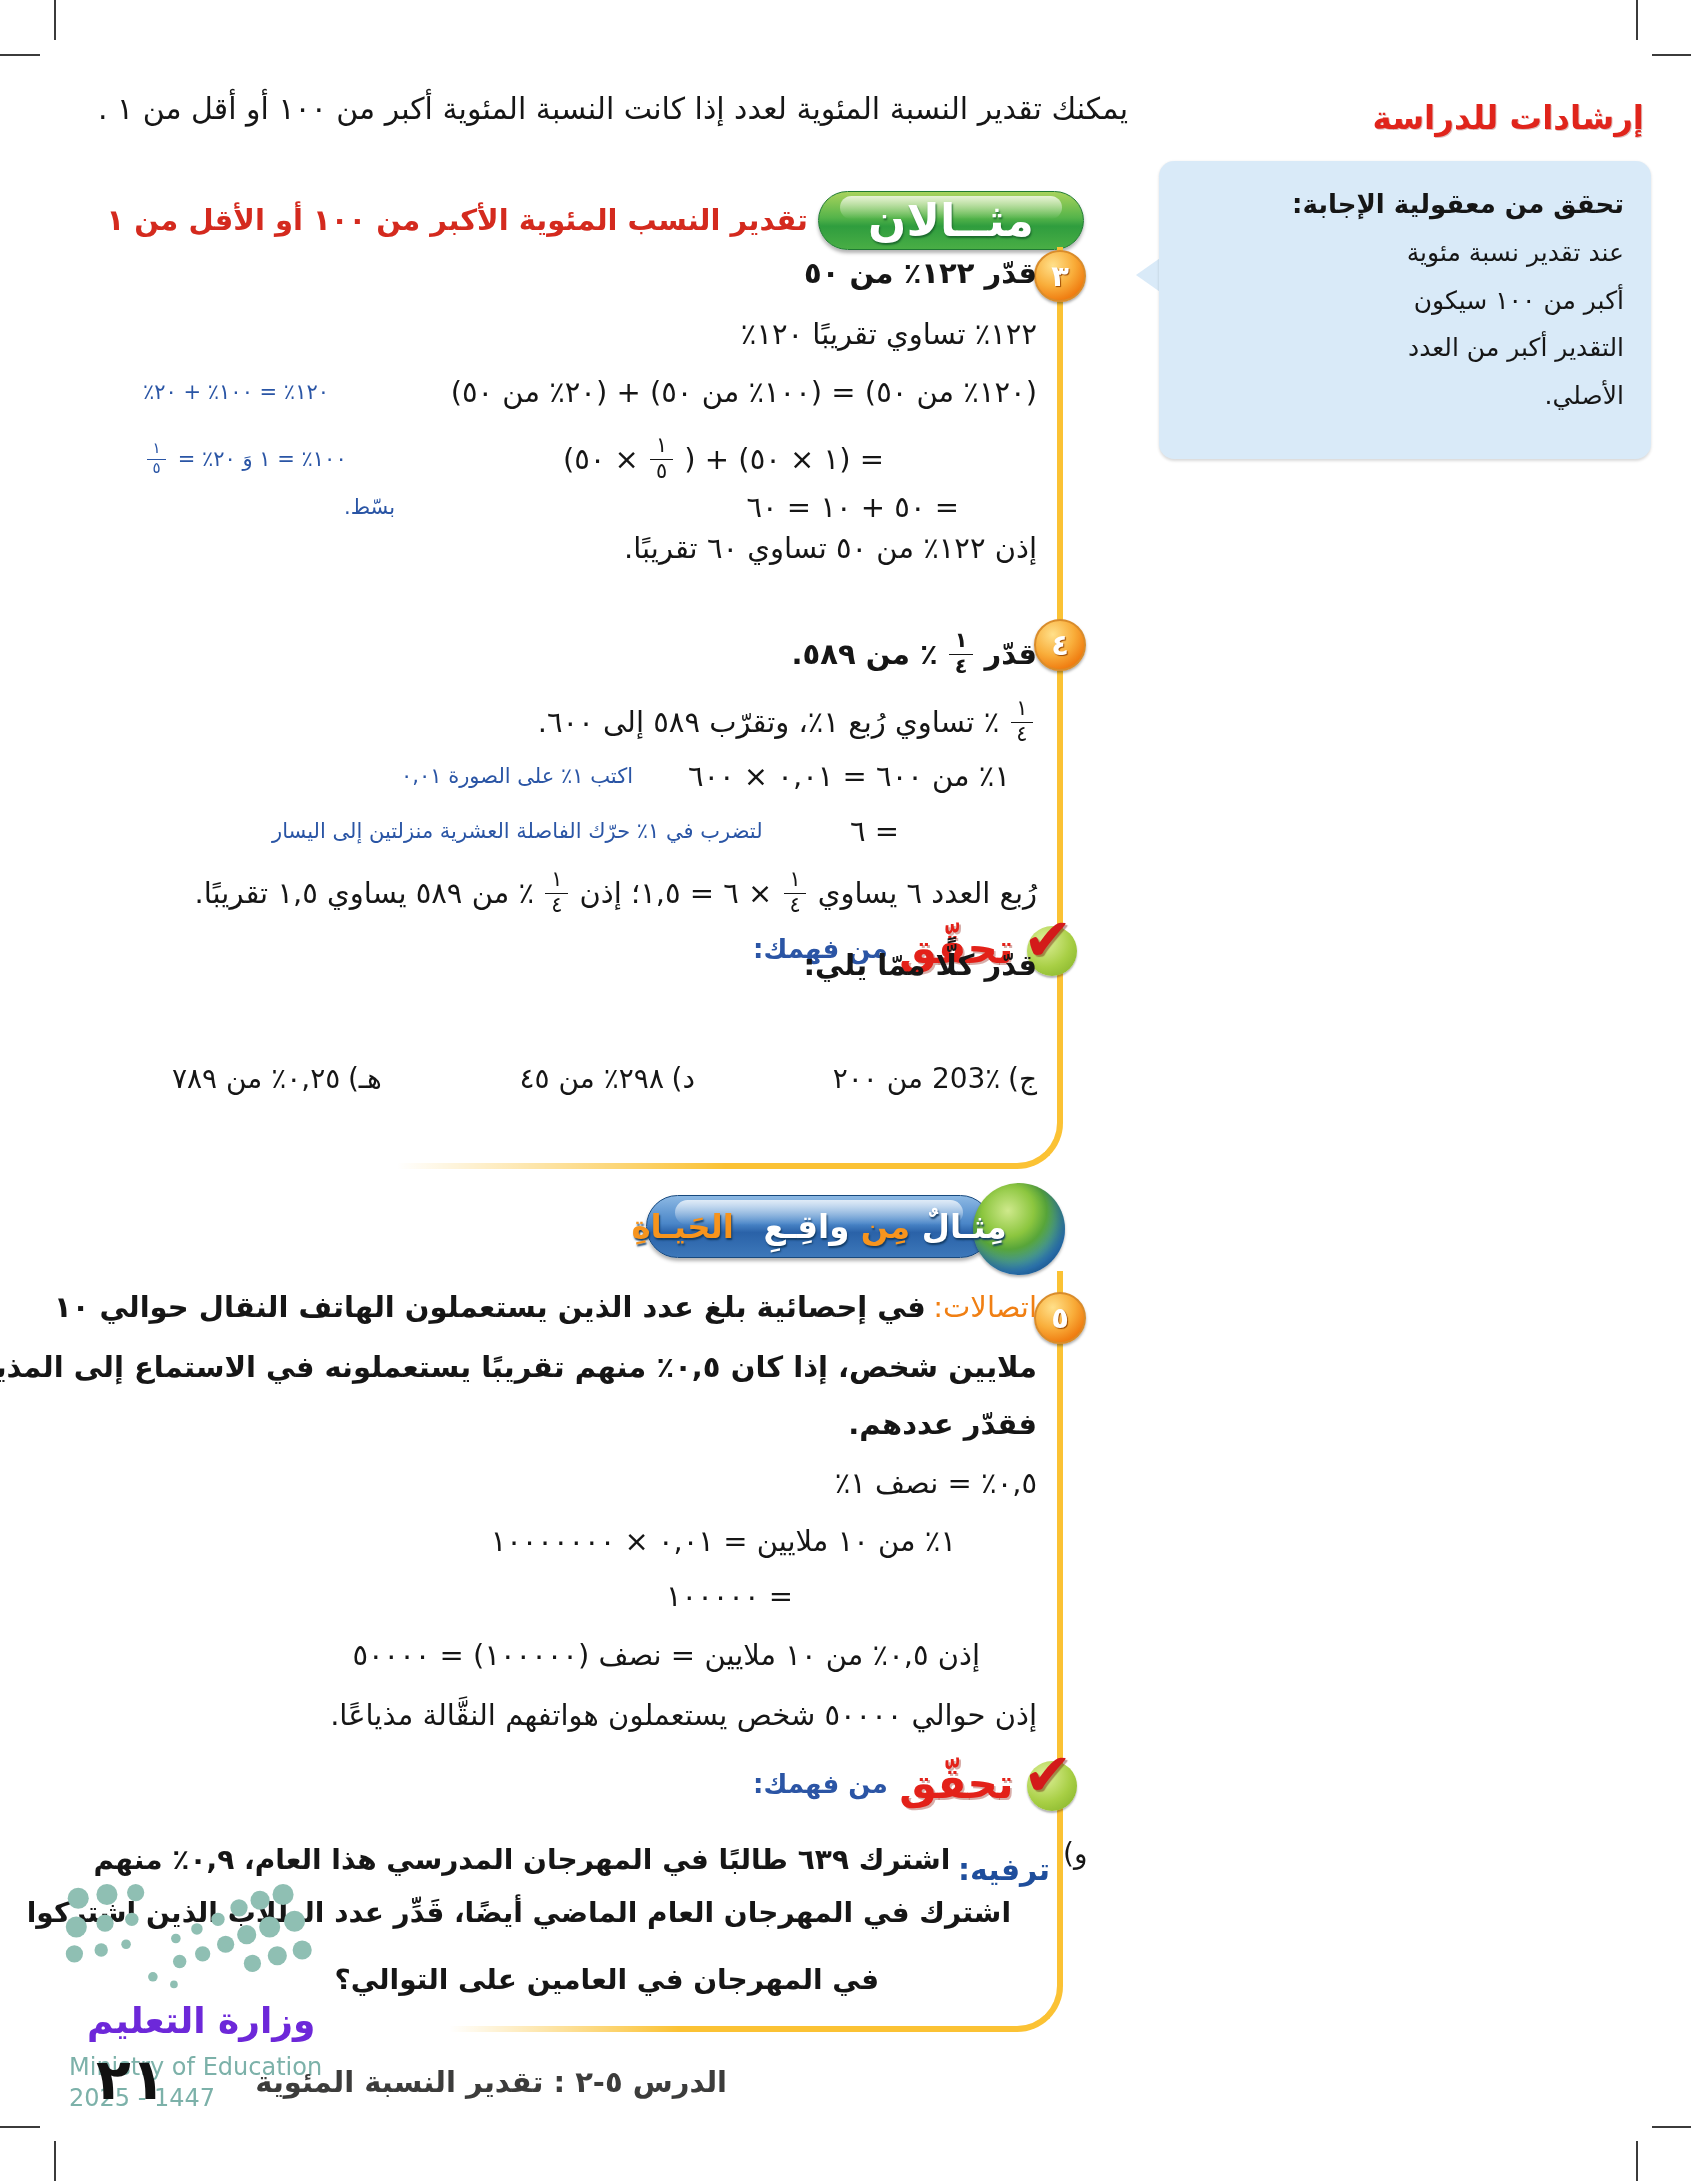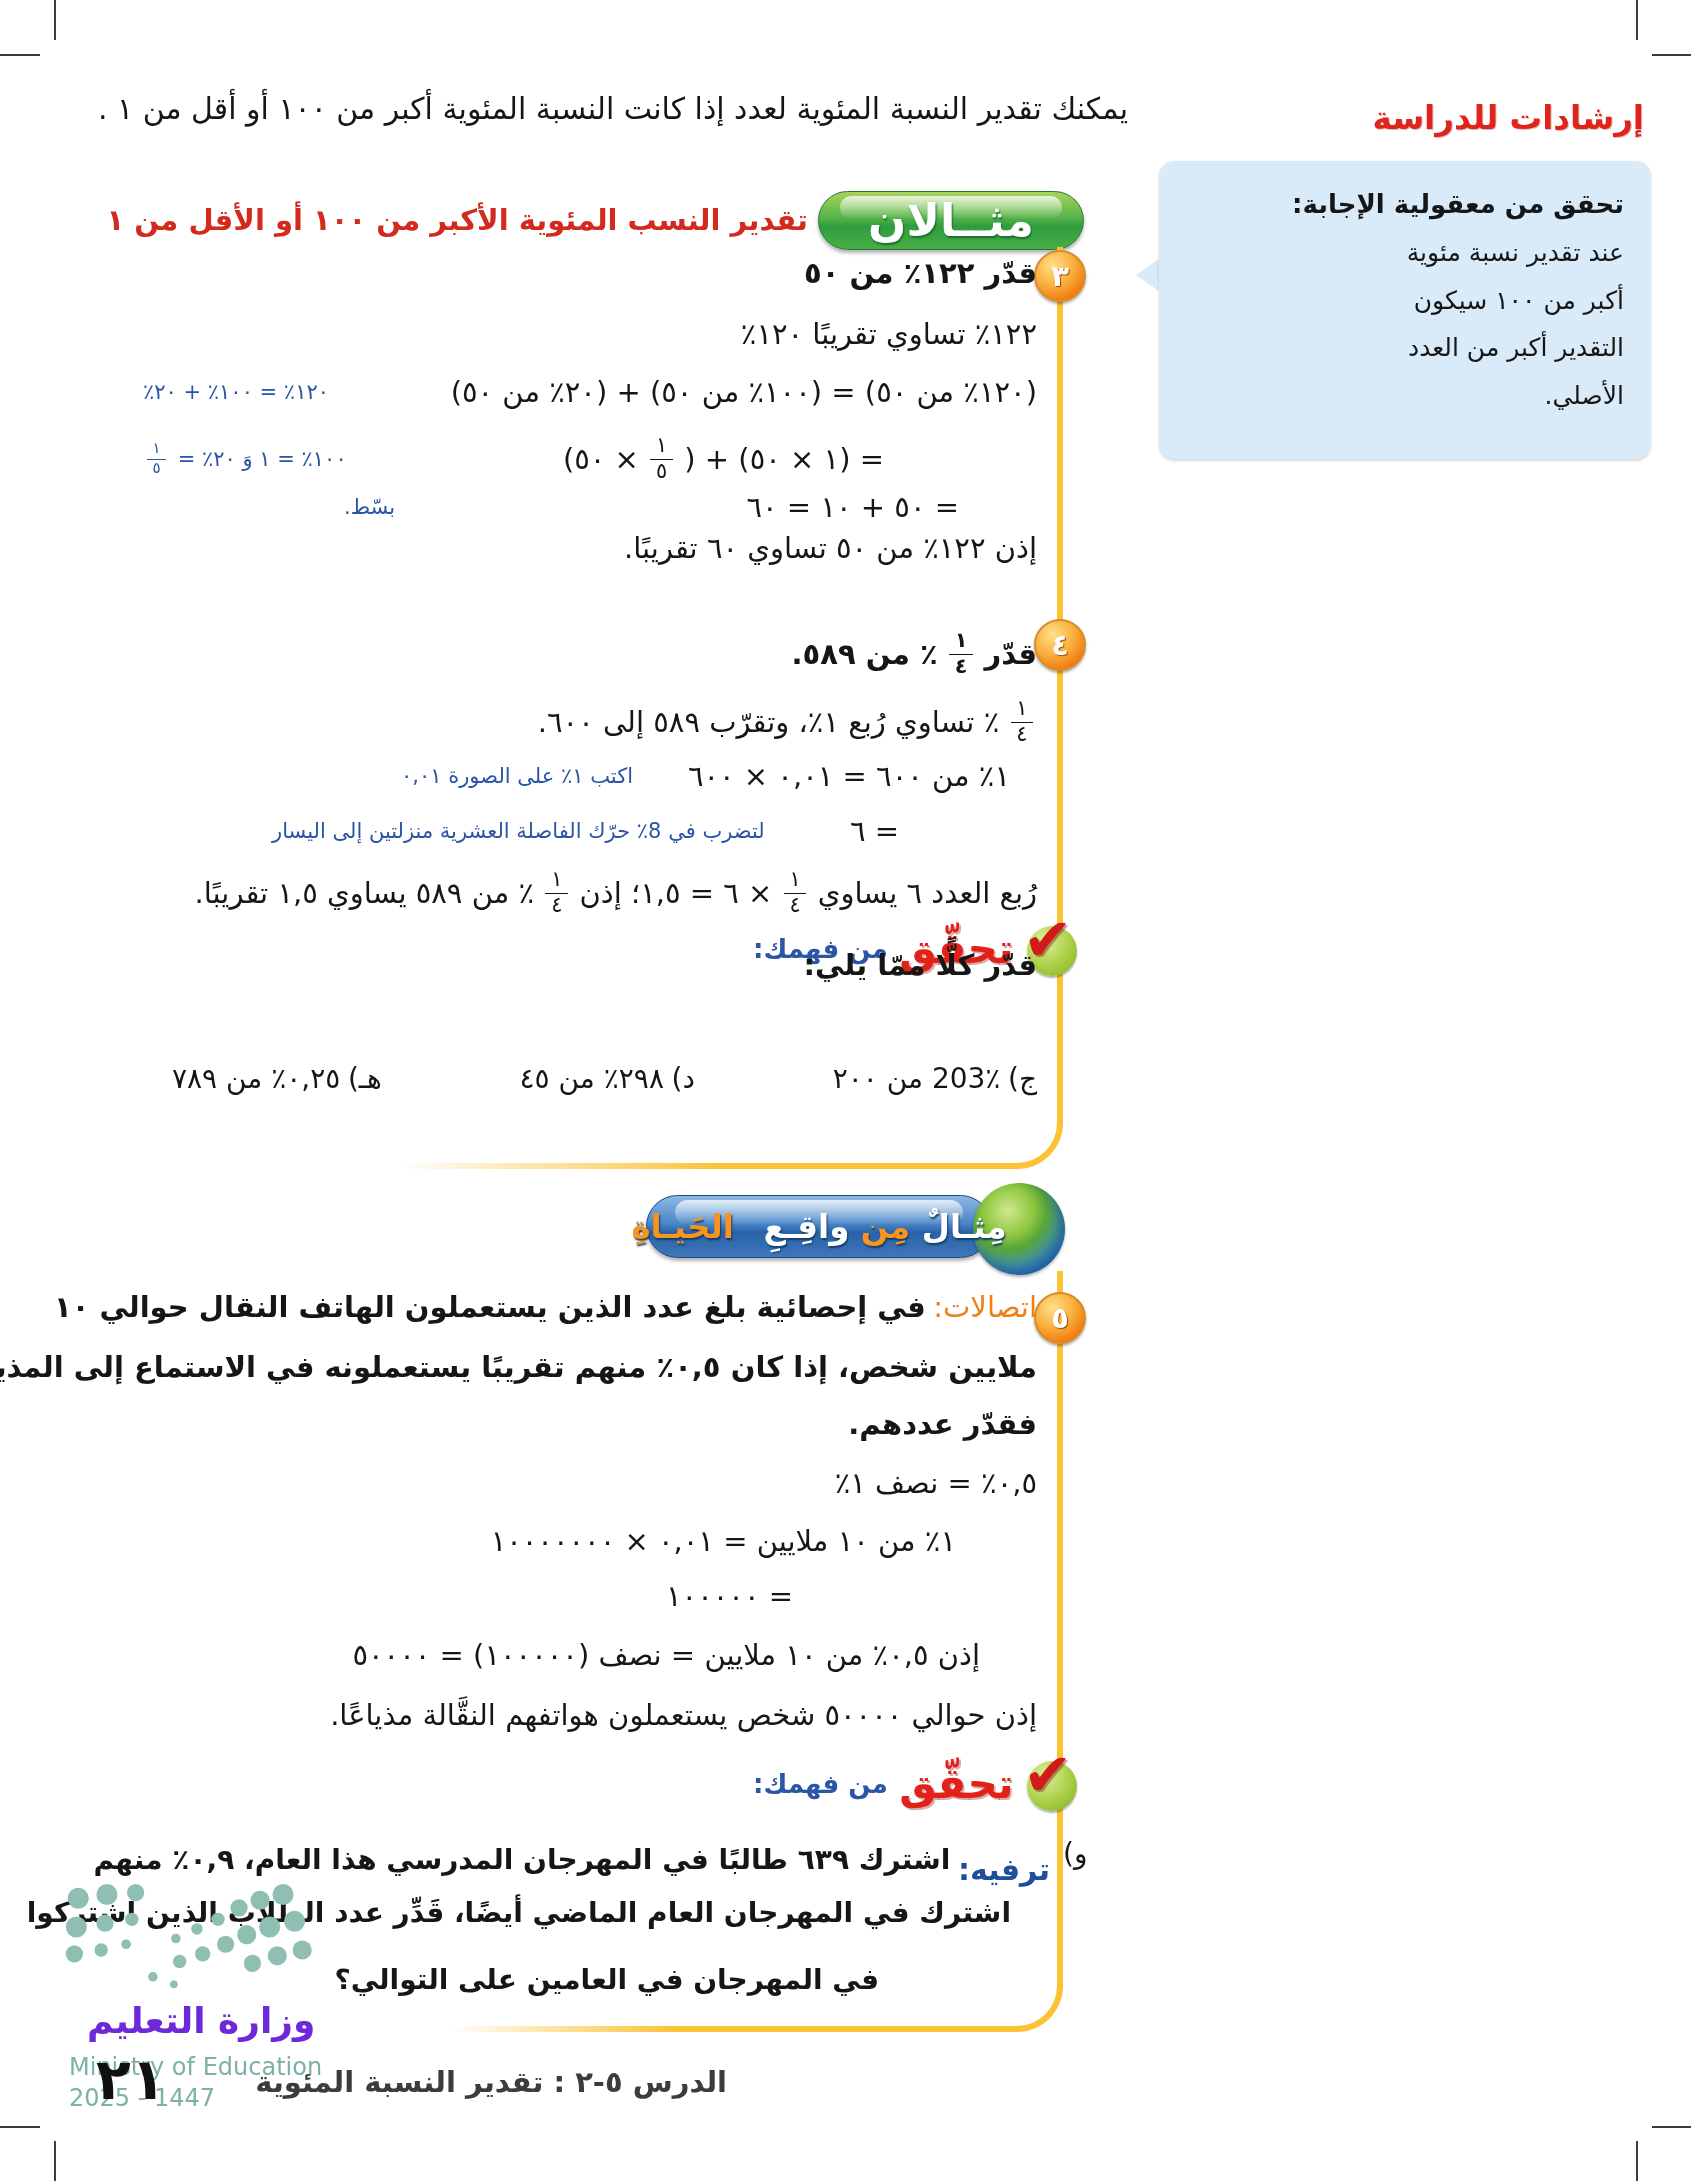--- a/index.html
+++ b/index.html
@@ -160,21 +160,21 @@
       </span>
       <span>٪ تساوي رُبع ١٪، وتقرّب ٥٨٩ إلى ٦٠٠.</span>
   </div>
 
   <div class="eqrow" style="left:143px;top:755px;width:894px;height:42px;">
     <span class="eq" style="margin-right:27px;">١٪ من ٦٠٠ = ٠,٠١ × ٦٠٠</span>
     <span class="note" style="margin-left:258px;">اكتب ١٪ على الصورة ٠,٠١</span>
   </div>
   <div class="eqrow" style="left:143px;top:809px;width:894px;height:44px;">
     <span class="eq" style="margin-right:138px;">= ٦</span>
-    <span class="note" style="margin-left:129px;">لتضرب في 8٪ حرّك الفاصلة العشرية منزلتين إلى اليسار</span>
+    <span class="note" style="margin-left:129px;">لتضرب في ١٪ حرّك الفاصلة العشرية منزلتين إلى اليسار</span>
   </div>
 
   <div class="seg tline" style="right:655px;top:853px;height:80px;">
     <span>رُبع العدد ٦ يساوي</span>
       <span class="frac">
         <span class="num">١</span>
         <span class="den">٤</span>
       </span>
       <span>× ٦ = ١,٥؛ إذن</span>
       <span class="frac">

